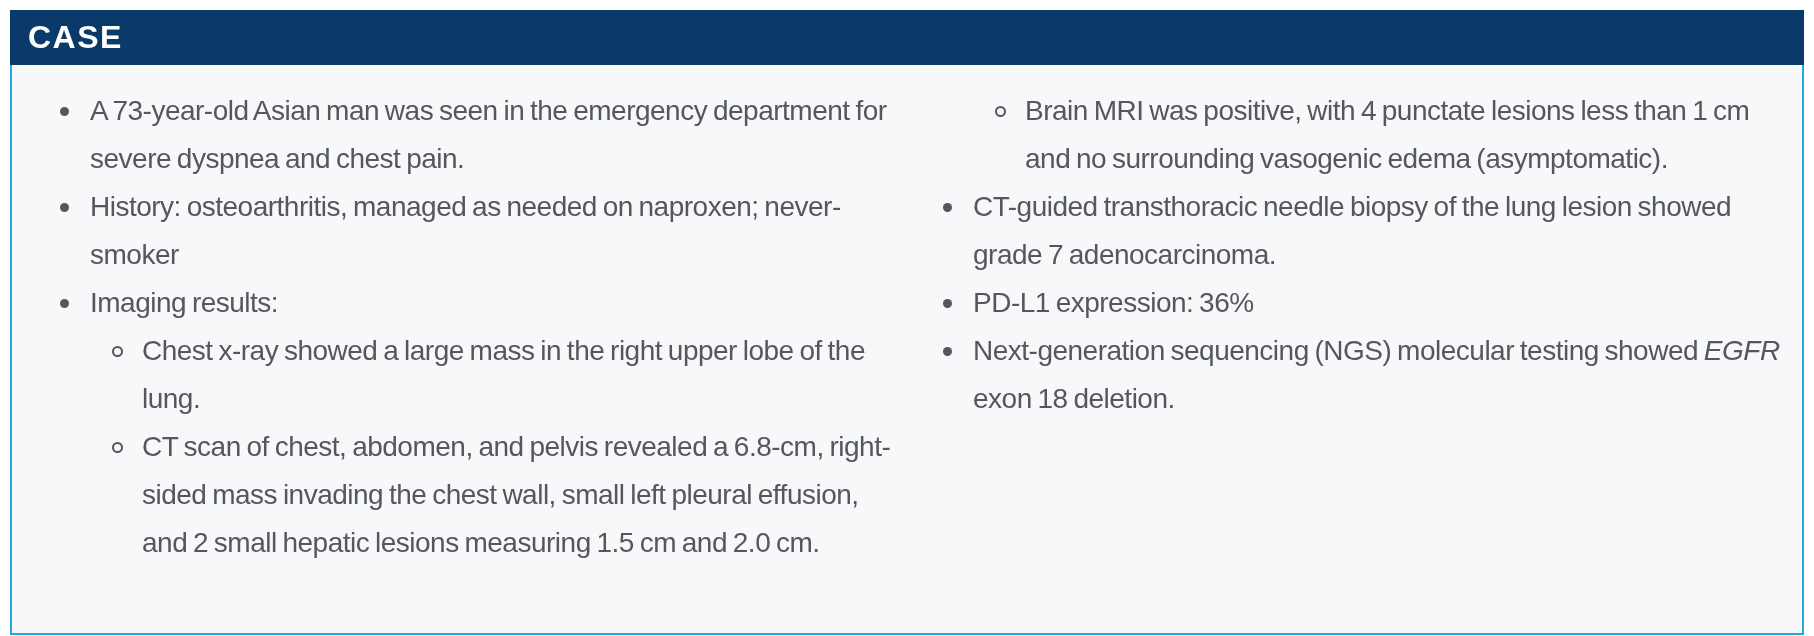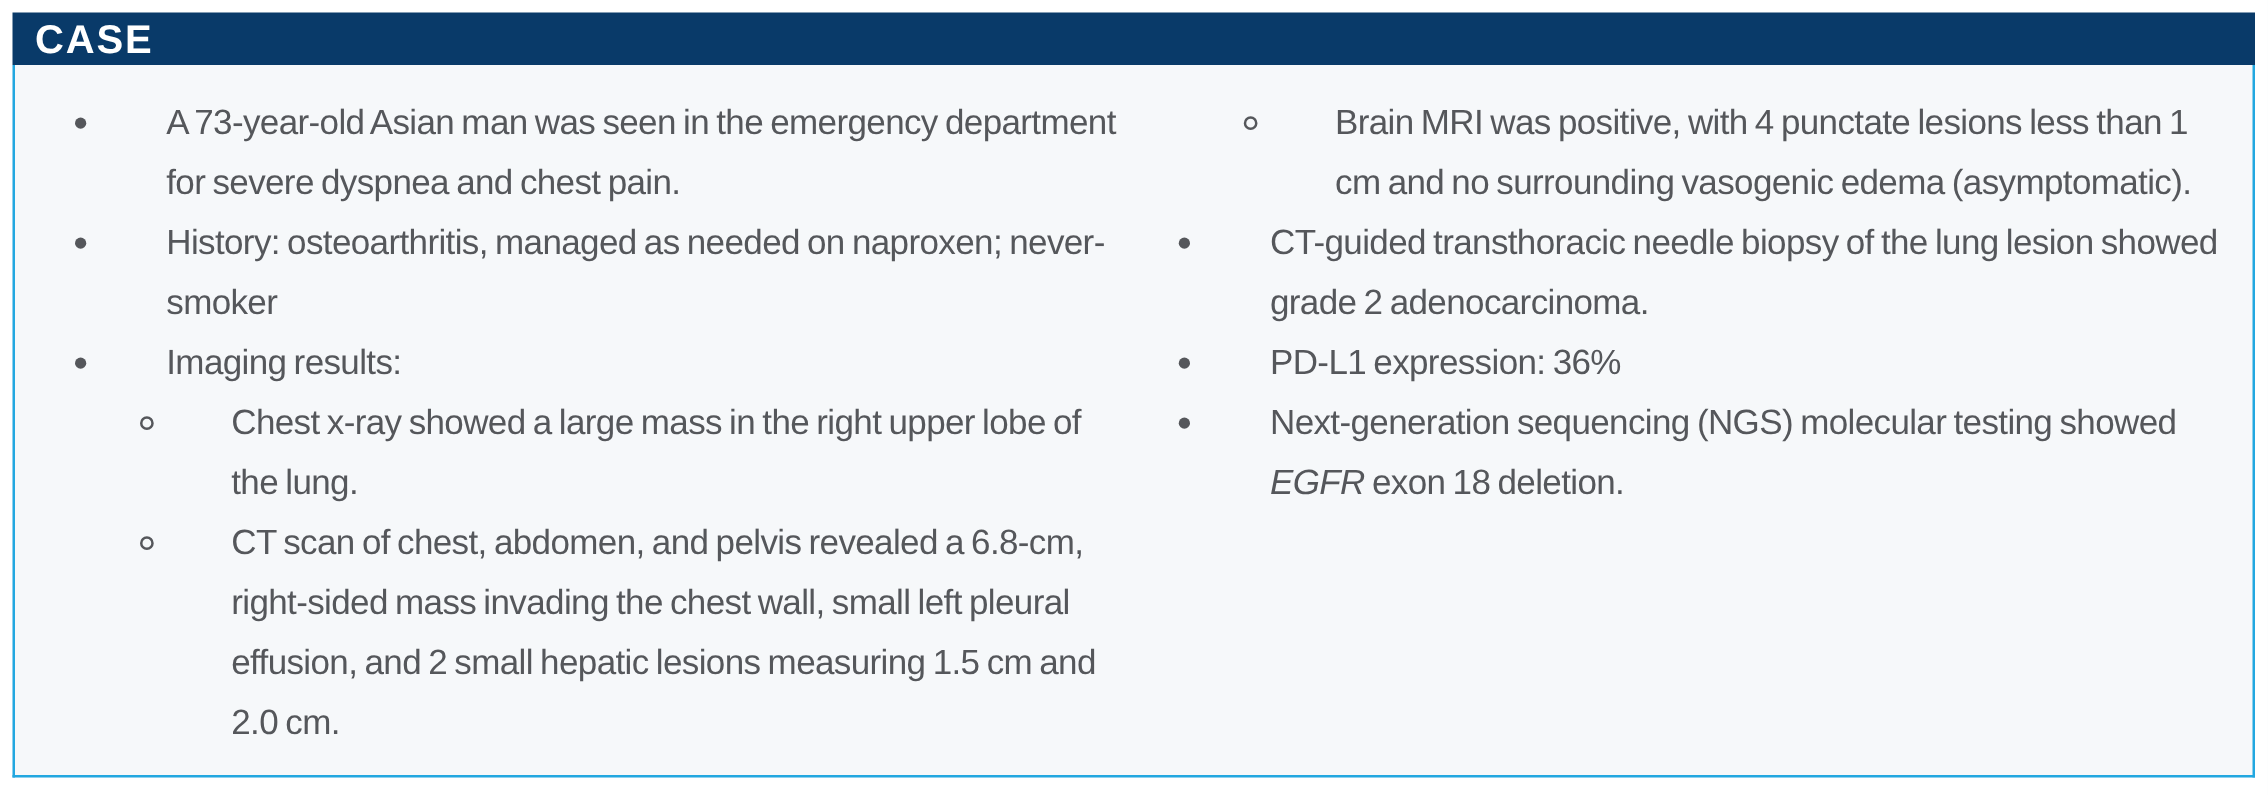--- a/index.html
+++ b/index.html
@@ -24,21 +24,21 @@
     box-sizing: border-box;
     width: 1814px;
     height: 636px;
     padding: 10px 10px 9px 10px;
   }
   .case-card {
     width: 1794px;
   }
   .case-header {
     box-sizing: border-box;
-    height: 42px;
+    height: 55px;
     background: var(--header-bg);
     display: flex;
     align-items: center;
     padding: 0 18px;
   }
   .case-title {
     color: var(--header-text);
     font-size: 32px;
     font-weight: 700;
     letter-spacing: 1.5px;
@@ -84,21 +84,20 @@
     box-sizing: border-box;
     width: 11px;
     height: 11px;
     border-radius: 50%;
     border: 2px solid currentColor;
     background: transparent;
     margin-top: 19px;
   }
   .item-text {
     flex: 1;
-    margin-left: 43px;
   }
   .item-text em {
   }
 </style>
 </head>
 <body>
 
 <div class="page">
   <section class="case-card">
     <header class="case-header">
@@ -141,21 +140,21 @@
           <li class="item level-2">
             <span class="marker">
               <span class="bullet-circle"></span>
             </span>
             <span class="item-text"><span>Brain MRI was positive, with 4 punctate lesions less than 1 cm and no surrounding vasogenic edema (asymptomatic).</span></span>
           </li>
           <li class="item level-1">
             <span class="marker">
               <span class="bullet-dot"></span>
             </span>
-            <span class="item-text"><span>CT-guided transthoracic needle biopsy of the lung lesion showed grade 2 adenocarcinoma.</span></span>
+            <span class="item-text"><span>CT-guided transthoracic needle biopsy of the lung lesion showed grade 7 adenocarcinoma.</span></span>
           </li>
           <li class="item level-1">
             <span class="marker">
               <span class="bullet-dot"></span>
             </span>
             <span class="item-text"><span>PD-L1 expression: 36%</span></span>
           </li>
           <li class="item level-1">
             <span class="marker">
               <span class="bullet-dot"></span>

